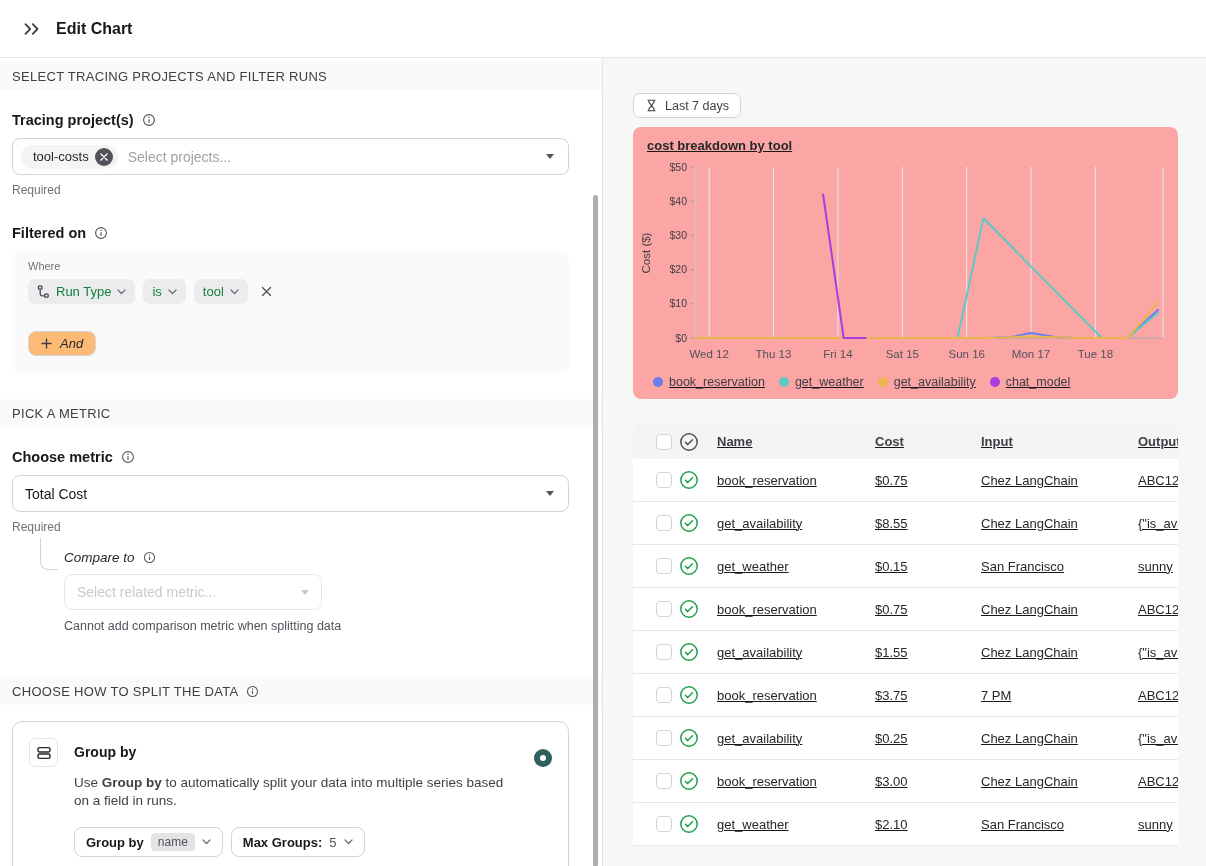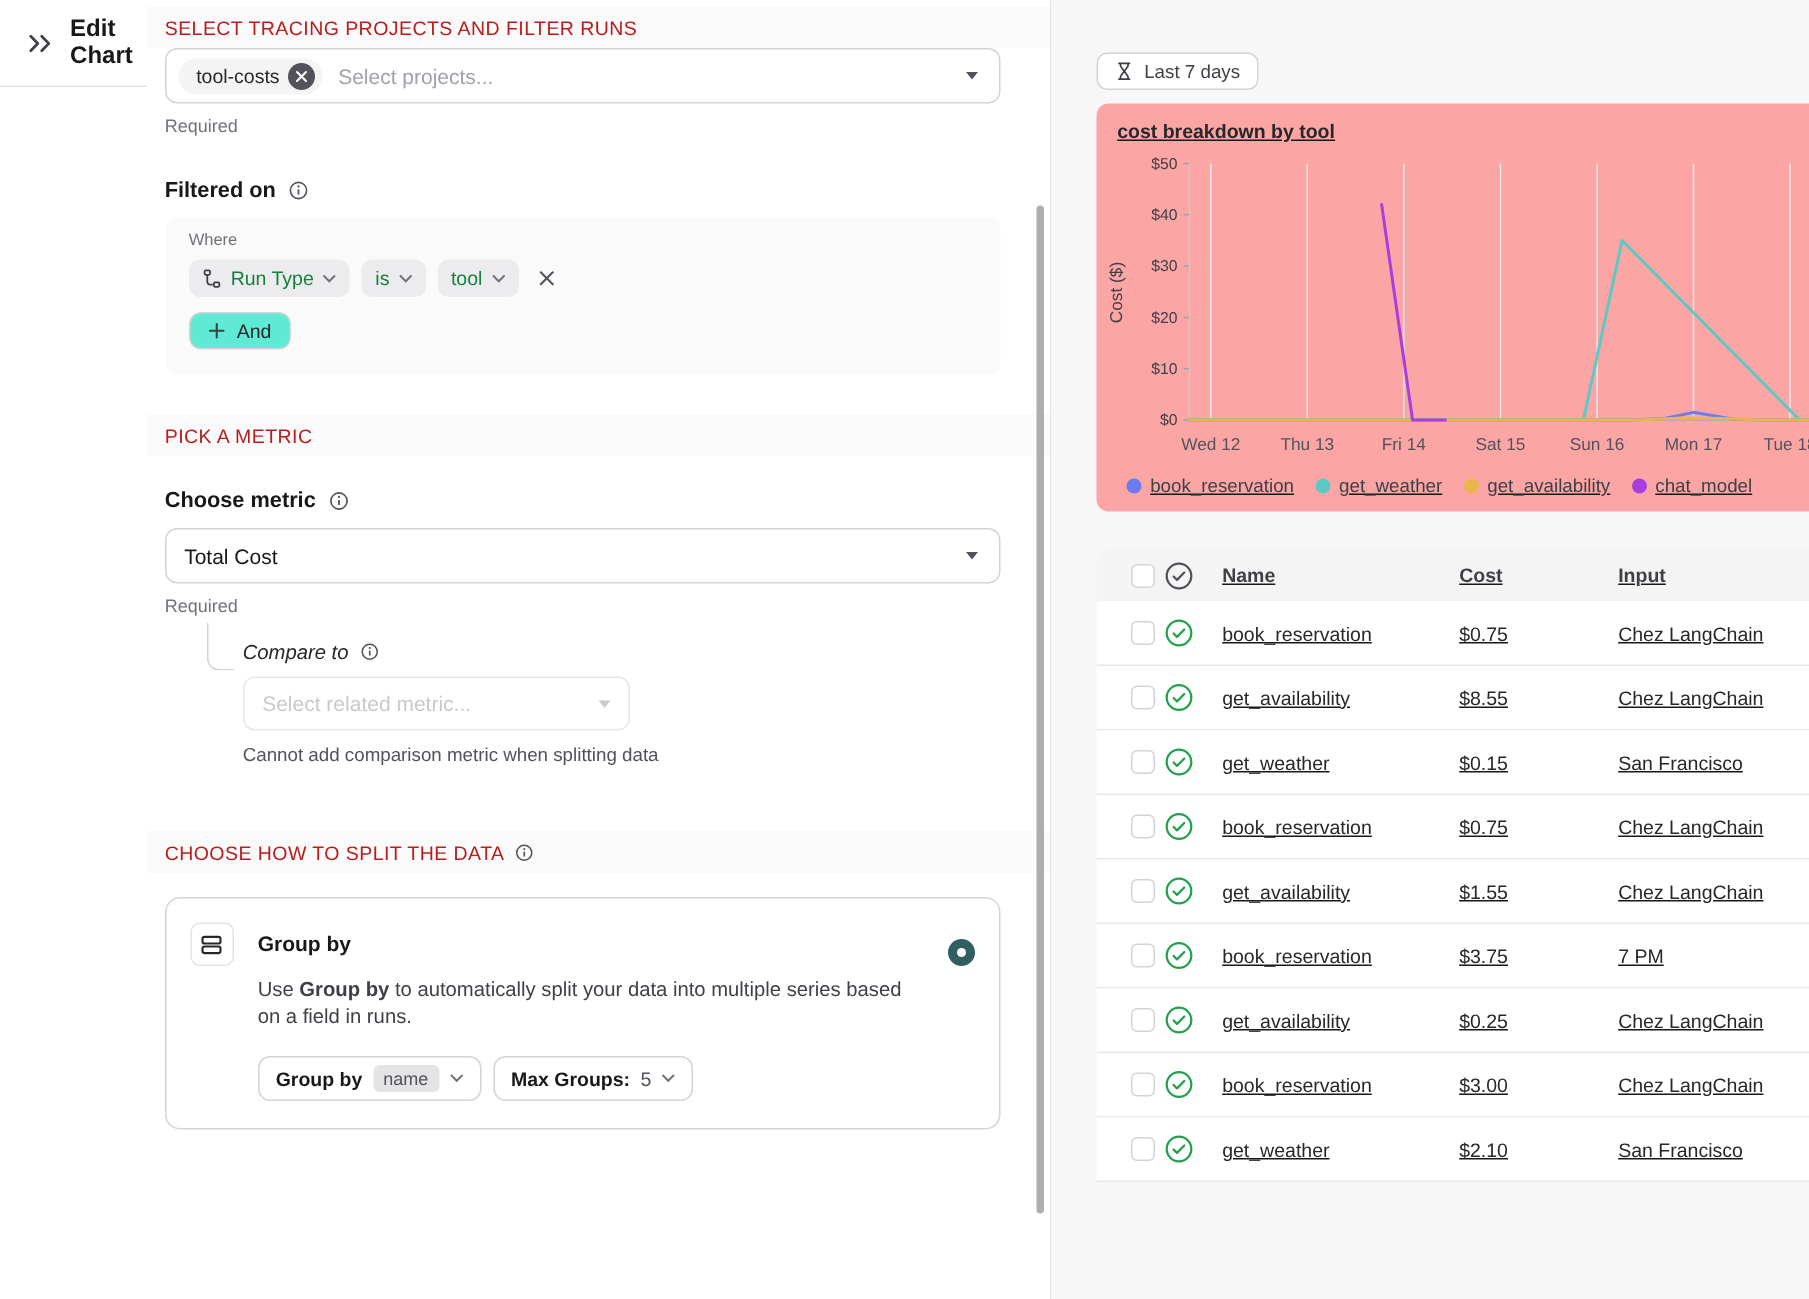--- a/index.html
+++ b/index.html
@@ -1,35 +1,35 @@
 <!DOCTYPE html>
 <html><head>
 <meta charset="utf-8">
 <style>
   * { margin:0; padding:0; box-sizing:border-box; }
   html,body { width:1206px; height:866px; overflow:hidden; background:#fff;
     font-family:"Liberation Sans", sans-serif; color:#18181b; }
-  .app { width:1206px; height:866px; display:flex; flex-direction:row; }
+  .app { width:1206px; height:866px; display:flex; flex-direction:column; }
 
   
   .top-header { height:58px; flex:0 0 58px; display:flex; align-items:center;
     border-bottom:1px solid #e5e5e8; padding-left:18px; background:#fff; }
   .collapse-btn { width:28px; height:28px; display:flex; align-items:center; justify-content:center;
     border-radius:6px; cursor:pointer; }
   .page-title { font-size:16px; font-weight:bold; margin-left:10px; color:#18181b; }
 
   
   .main { flex:1; display:flex; min-height:0; }
   .left-panel { width:602px; flex:0 0 602px; position:relative; background:#fff; overflow:hidden; }
   .v-divider { width:1px; background:#e4e4e7; }
   .right-panel { flex:1; background:#f7f7f8; padding:35px 28px 0 30px; overflow:hidden;text-decoration:underline; }
 
   
   .section-band { background:#fafafa; height:28px; display:flex; align-items:center;
-    padding-left:12px; margin-top:4px; font-size:13px; color:#b91c1c; letter-spacing:.3px; gap:7px; }
+    padding-left:12px; margin-top:4px; font-size:13px; color:#404040; letter-spacing:.3px; gap:7px; }
   .lp-block { margin:0 33px 0 12px; }
   .field-label-row { display:flex; align-items:center; gap:8px; margin-top:22px; margin-bottom:10px; }
   .field-label { font-size:14.5px; font-weight:bold; color:#18181b; }
   .select-box { height:37px; border:1px solid #d4d4d8; border-radius:8px; background:#fff;
     display:flex; align-items:center; padding:0 14px 0 8px; position:relative; }
   .tag-pill { display:inline-flex; align-items:center; gap:6px; background:#f4f4f5;
     border-radius:14px; padding:3px 5px 3px 12px; font-size:13px; color:#27272a; }
   .tag-x { width:18px; height:18px; border-radius:50%; background:#52525b; color:#fff;
     display:flex; align-items:center; justify-content:center; cursor:pointer; }
   .placeholder-text { color:#a1a1aa; font-size:14px; margin-left:10px; flex:1; }
@@ -38,22 +38,22 @@
   .helper-text { font-size:12px; color:#71717a; margin-top:8px; }
 
   .filter-box { background:#fafafa; border-radius:8px; margin-top:4px; padding:9px 16px 17px 16px; }
   .where-label { font-size:11px; color:#71717a; }
   .pill-row { display:flex; align-items:center; gap:8px; margin-top:7px; }
   .pill { display:inline-flex; align-items:center; gap:6px; background:#ececee; border-radius:7px;
     height:25px; padding:0 9px; font-size:13px; color:#15803d; cursor:pointer; }
   .chev { display:inline-block; }
   .x-icon { display:flex; align-items:center; justify-content:center; width:18px; height:18px;
     cursor:pointer; margin-left:2px; }
-  .and-btn { display:inline-flex; align-items:center; gap:8px; background:#5eead4; border:1px solid #d4d4d8;
-    border-radius:8px; height:25px; padding:0 12px; font-size:13px; color:#27272a; margin-top:10px; cursor:pointer; }
+  .and-btn { display:inline-flex; align-items:center; gap:8px; background:#fdba74; border:1px solid #d4d4d8;
+    border-radius:8px; height:25px; padding:0 12px; font-size:13px; color:#27272a; margin-top:27px; cursor:pointer;font-style:italic; }
   .adv-link { display:inline-block; margin-top:15px; margin-left:6px; font-size:13.5px; color:#3f3f46;
     text-decoration:underline; cursor:pointer; }
 
   .compare-wrap { position:relative; margin-left:52px; margin-top:16px; }
   .connector { position:absolute; left:-24px; top:-12px; width:18px; height:32px;
     border-left:1px solid #d4d4d8; border-bottom:1px solid #d4d4d8; border-bottom-left-radius:8px; }
   .compare-label-row { display:flex; align-items:center; gap:8px;font-style:italic; }
   .compare-label { font-size:13.5px; color:#27272a; }
   .select-disabled { width:258px; height:36px; border:1px solid #e7e7ea; border-radius:8px; background:#fff;
     display:flex; align-items:center; padding:0 12px; margin-top:9px;gap:33px; }
@@ -125,20 +125,28 @@
 
   <div class="main">
 
     <div class="left-panel">
 
       <div class="section-band">
         <span>SELECT TRACING PROJECTS AND FILTER RUNS</span>
       </div>
 
       <div class="lp-block">
+        <div class="field-label-row">
+          <span class="field-label">Tracing project(s)</span>
+          <svg width="14" height="14" viewBox="0 0 14 14">
+            <circle cx="7" cy="7" r="5.4" stroke="#52525b" fill="none" stroke-width="1.1"></circle>
+            <line x1="7" y1="6.3" x2="7" y2="9.7" stroke="#52525b" stroke-width="1.2"></line>
+            <circle cx="7" cy="4.3" r="0.75" fill="#52525b"></circle>
+          </svg>
+        </div>
         <div class="select-box">
           <span class="tag-pill">
             <span>tool-costs</span>
             <span class="tag-x">
               <svg width="8" height="8" viewBox="0 0 8 8">
                   <path d="M1 1l6 6M7 1L1 7" stroke="#fff" stroke-width="1.4" stroke-linecap="round"></path>
                 </svg>
             </span>
           </span>
           <span class="placeholder-text">Select projects...</span>

